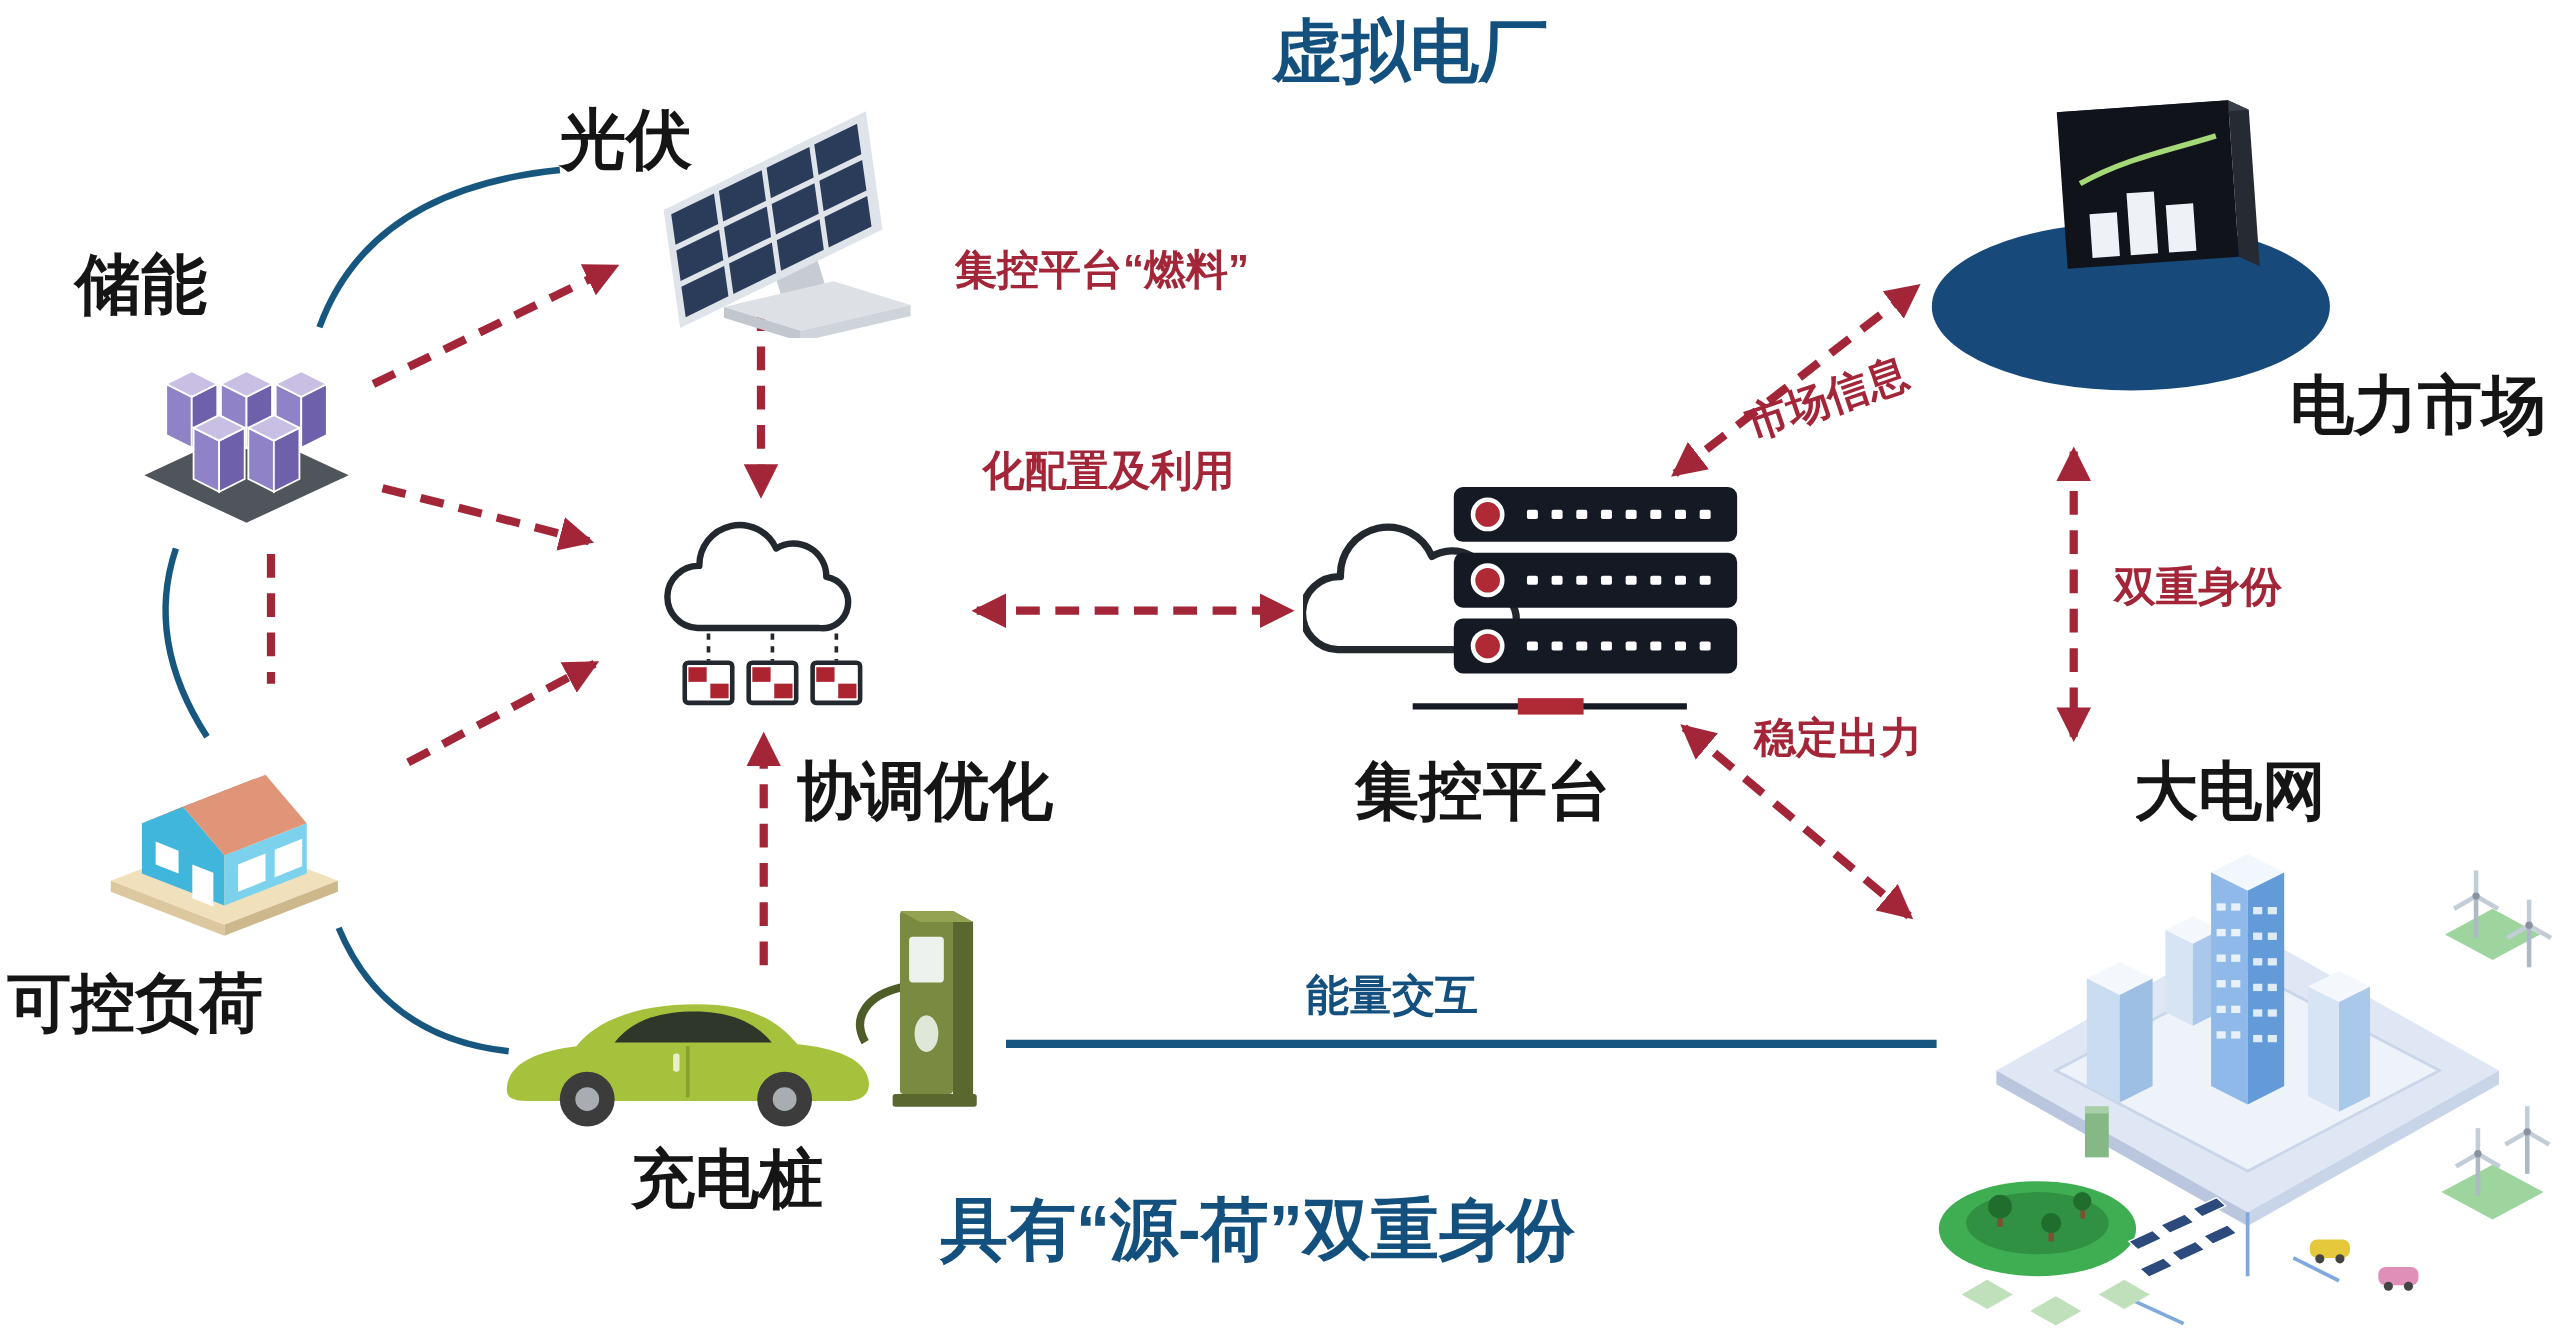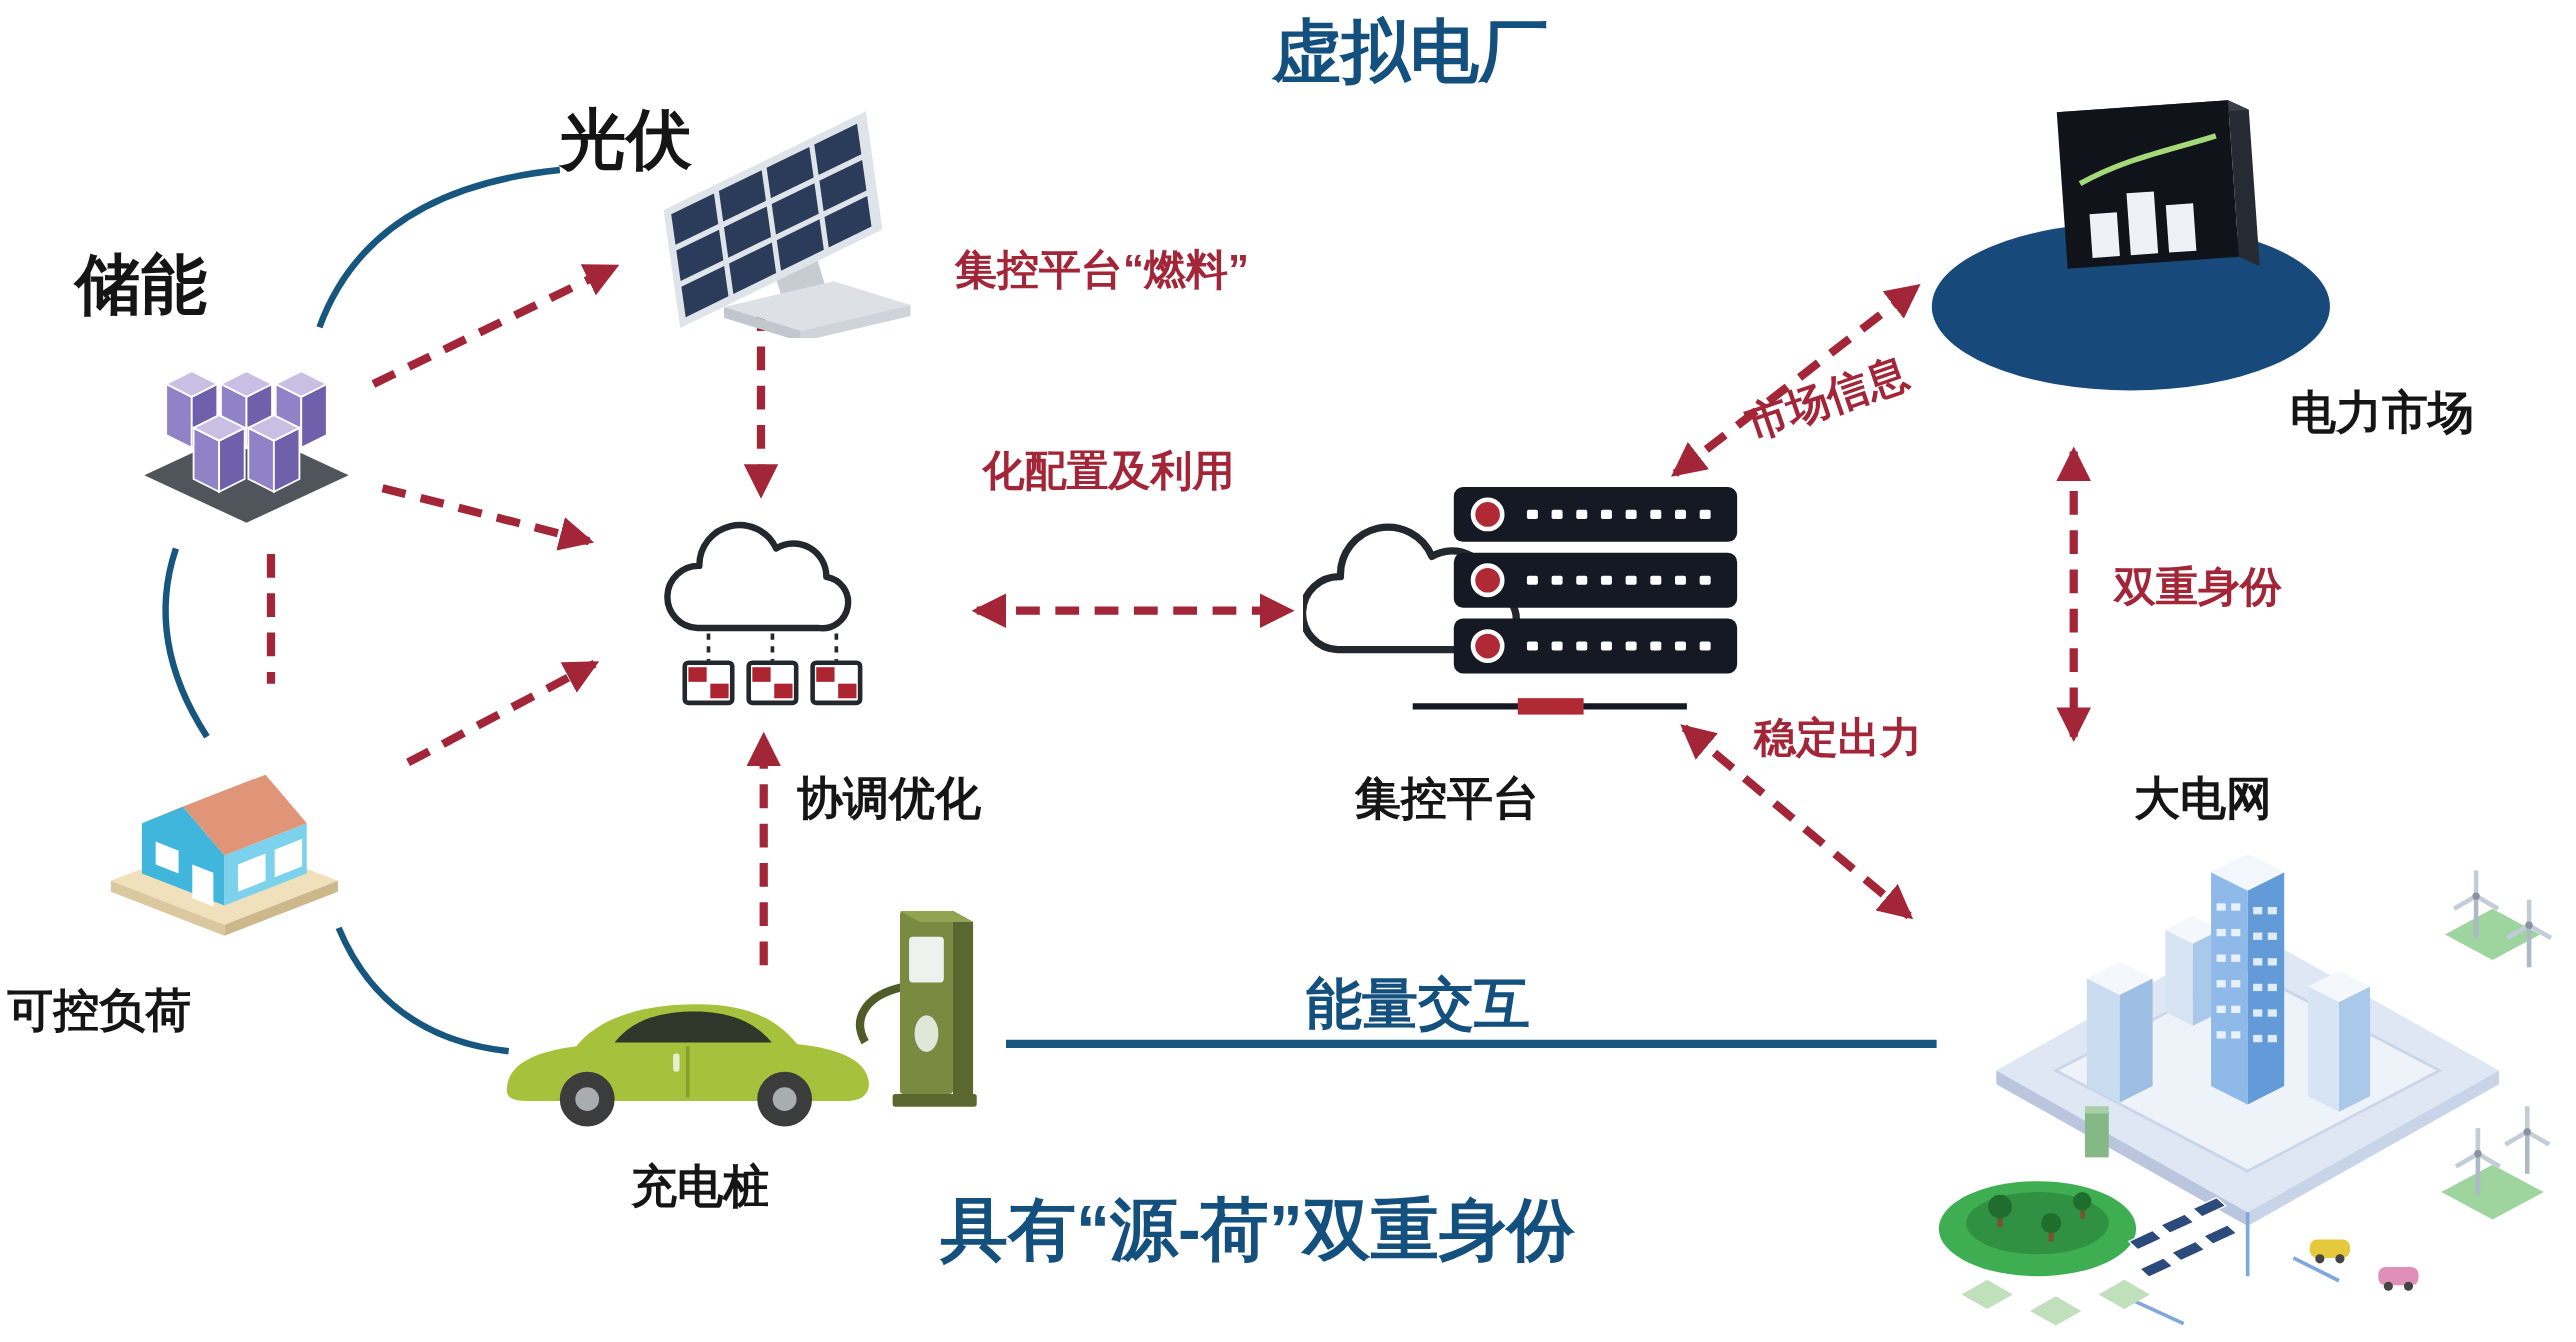--- a/index.html
+++ b/index.html
@@ -2,26 +2,26 @@
 <html style="font-size:14.6px"><head>
 <meta charset="utf-8">
 <style>
   html,body{margin:0;padding:0;background:#ffffff;}
   .canvas{position:relative;width:2576px;height:1342px;background:#ffffff;overflow:hidden;
           font-family:"Liberation Sans","DejaVu Sans",sans-serif;}
   .links{position:absolute;left:0;top:0;width:2576px;height:1342px;}
   .icon{position:absolute;}
   .label{position:absolute;font-weight:900;color:#151515;white-space:nowrap;}
   .title{font-size:69px;color:#14507e;text-align:right;}
-  .node-label{font-size:46px;margin-top:20px;}
+  .node-label{font-size:64px;}
   .big-label{font-size:66px;text-align:center;}
   .red-note{position:absolute;color:#a32638;font-size:42px;font-weight:700;
             text-align:center;line-height:1.3;white-space:nowrap;}
   .blue-note{position:absolute;color:#14507e;font-weight:900;white-space:nowrap;}
-  .energy{font-size:56px;}
+  .energy{font-size:43px;}
   .caption{font-size:68px;}
 </style>
 </head>
 <body>
 
 <div class="canvas">
 
   <svg class="links" viewBox="0 0 2817 1468">
     <defs>
       <marker id="ah" viewBox="0 0 10 10" refX="8.5" refY="5" markerWidth="4.2" markerHeight="4.2" orient="auto-start-reverse">

